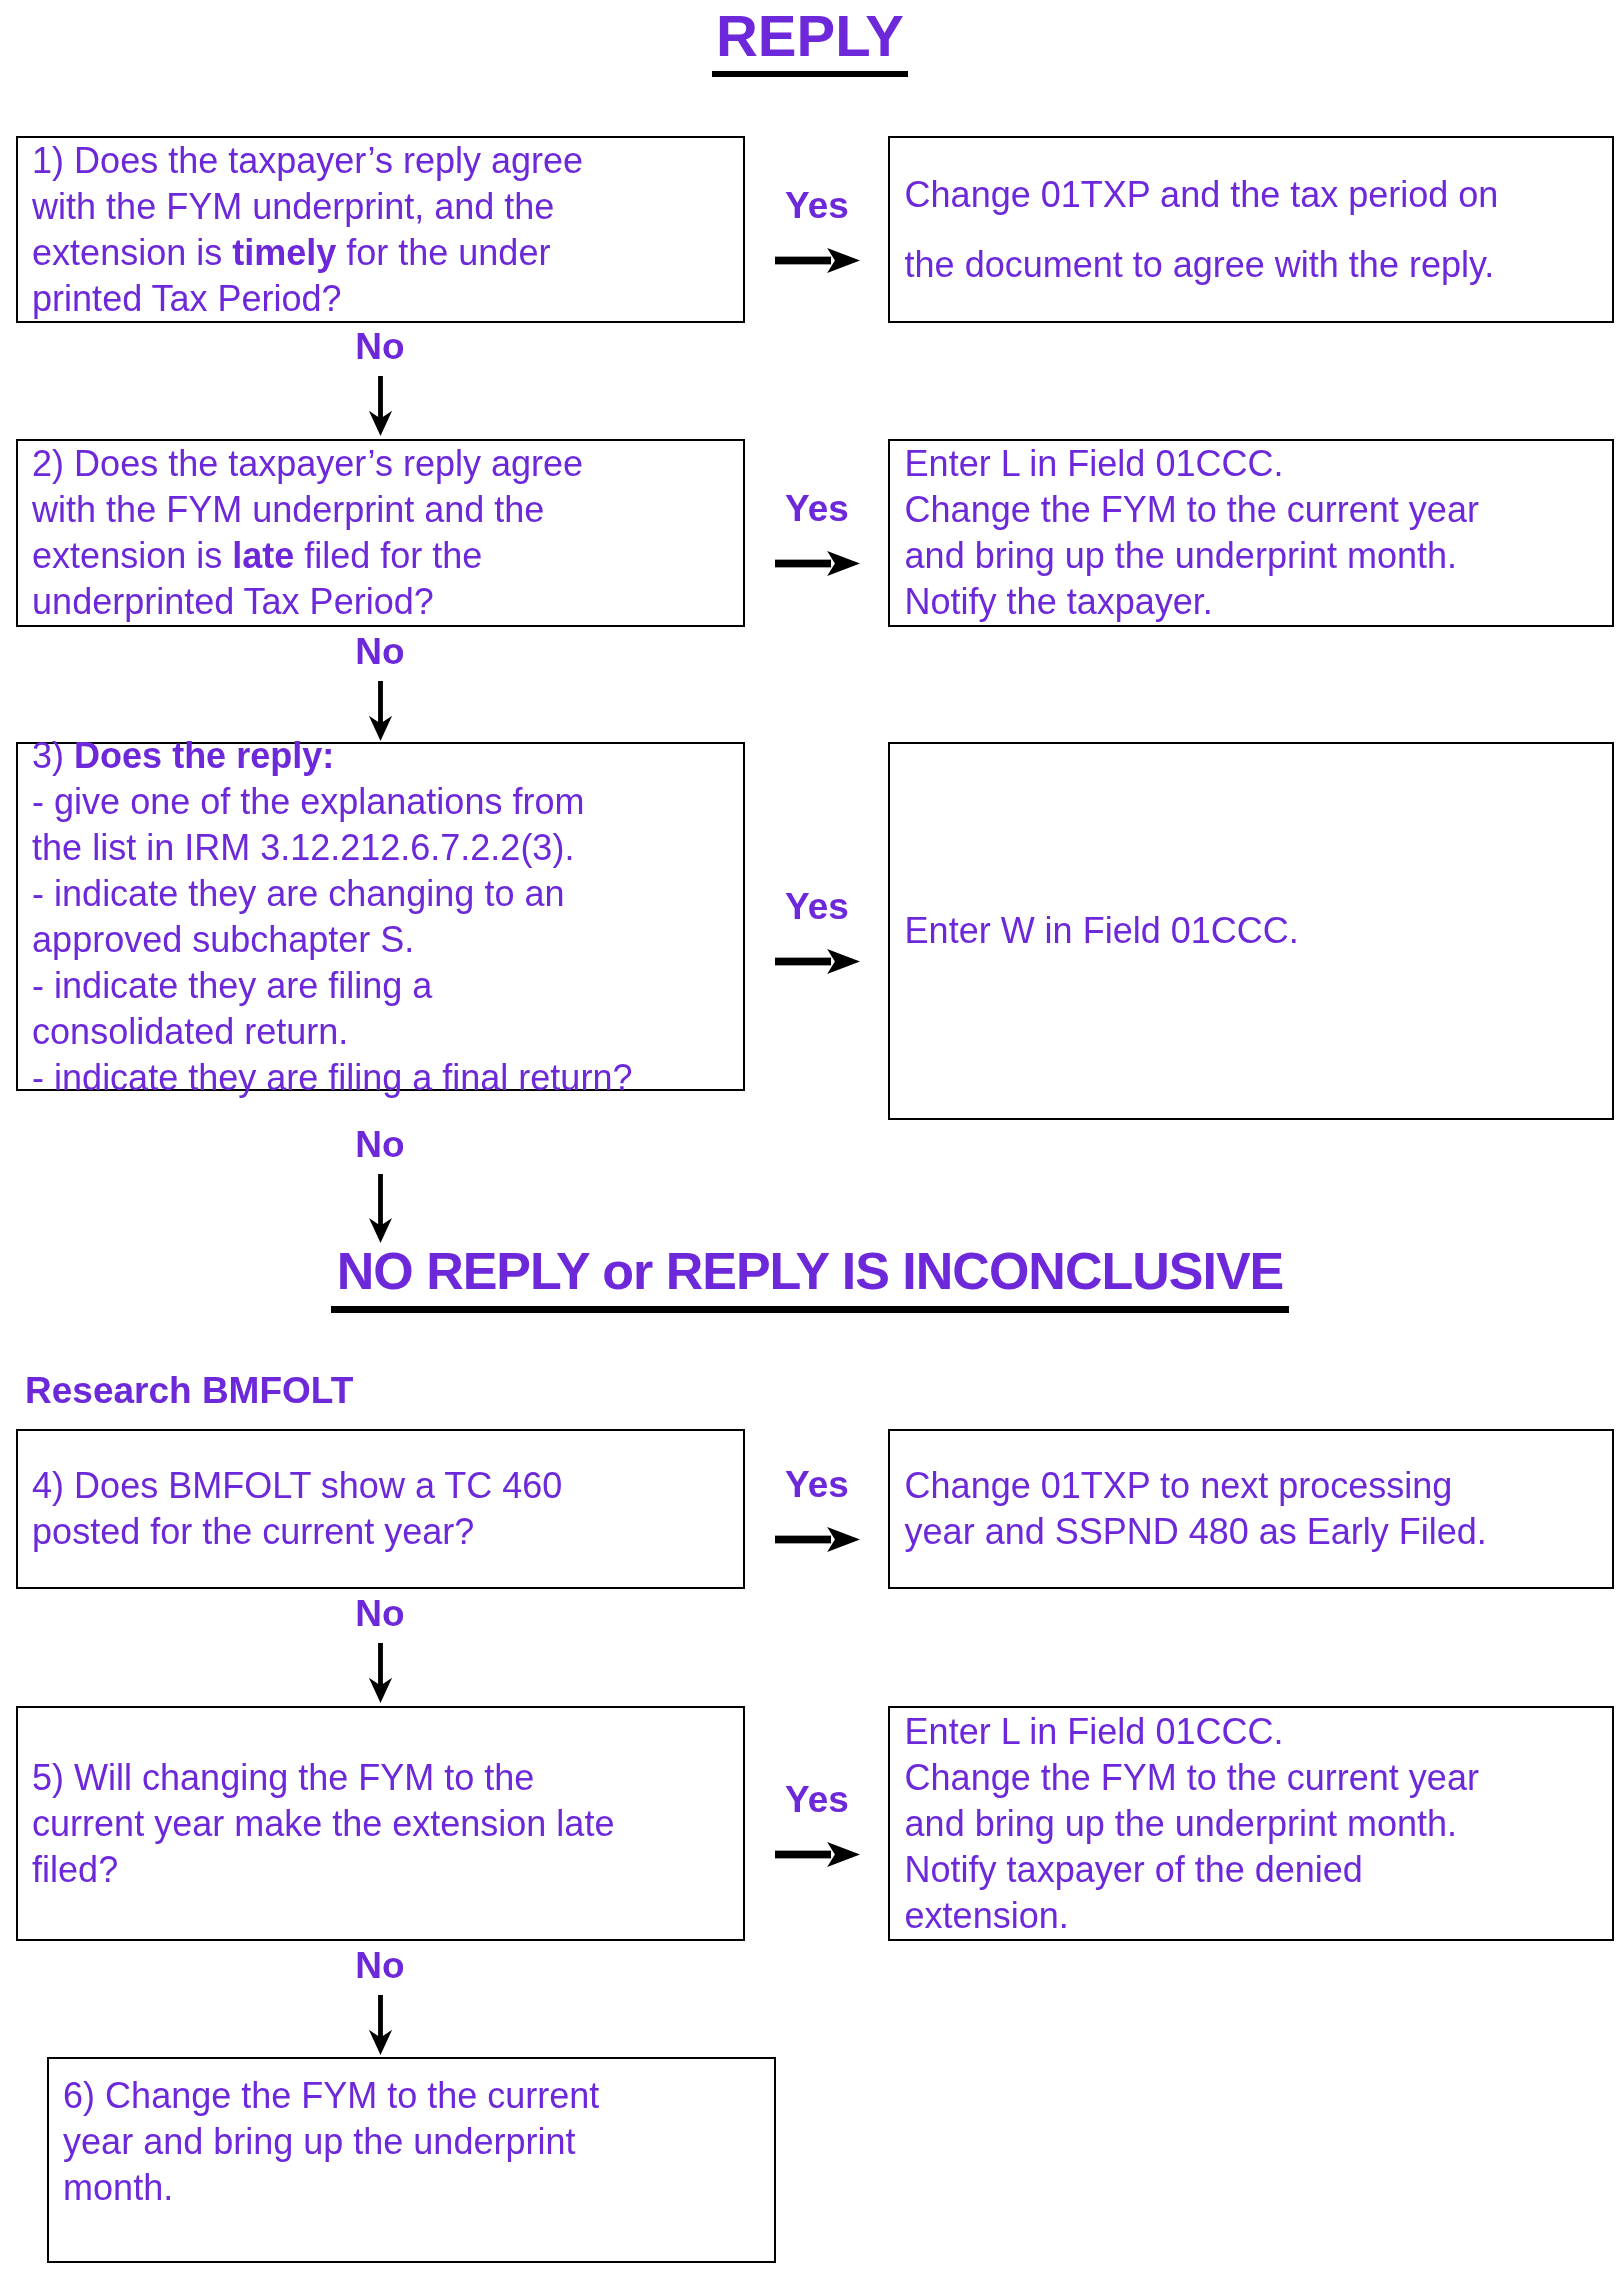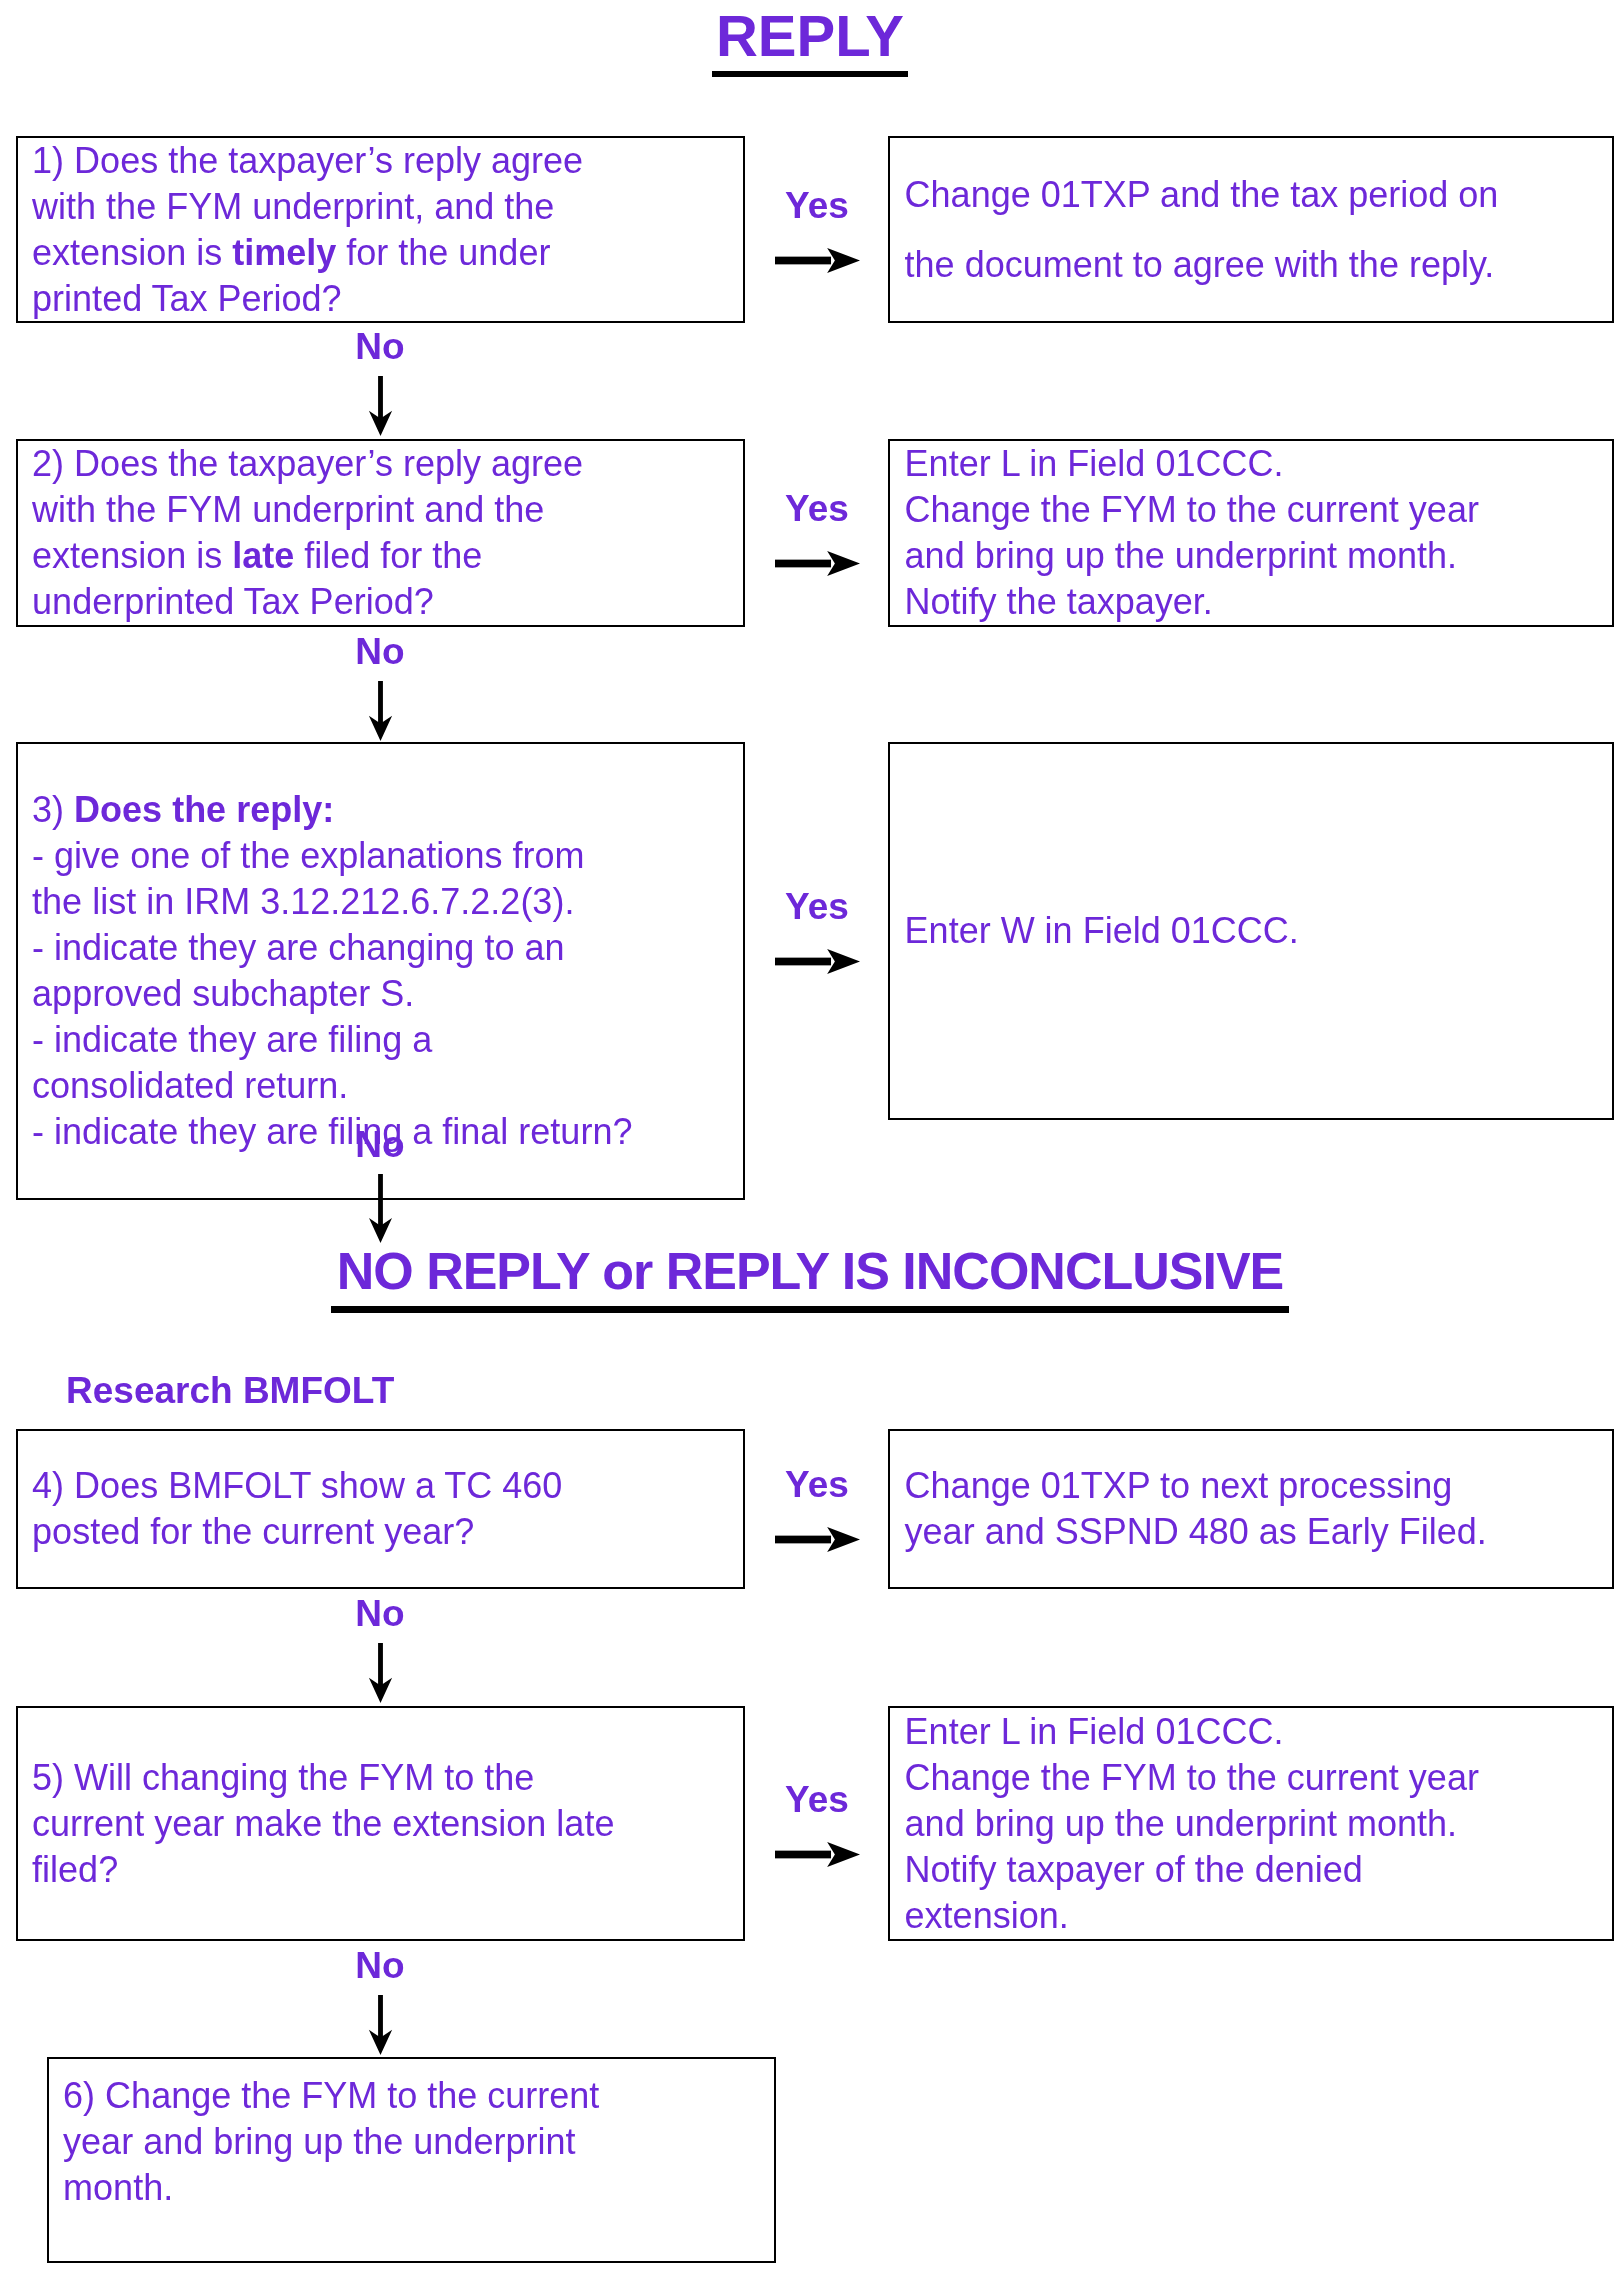--- a/index.html
+++ b/index.html
@@ -86,21 +86,21 @@
     </div>
 
   <div class="abs connector no-conn" style="left:15.5px;top:629px;width:729px;height:112px;">
     <span class="no-label">No</span>
     <svg width="31" height="60" viewBox="0 0 32 62">
       <rect x="13.5" y="0" width="5" height="45" fill="#000"></rect>
       <polygon points="16,62 4,36 16,44 28,36" fill="#000"></polygon>
     </svg>
   </div>
 
-  <div class="abs box" style="left:15.5px;top:742px;width:729px;height:458px;">
+  <div class="abs box" style="left:15.5px;top:742px;width:729px;height:349px;">
       <div class="line"><span>3) </span><span class="b">Does the reply:</span></div>
       <div class="line"><span>- give one of the explanations from</span></div>
       <div class="line"><span>the list in IRM 3.12.212.6.7.2.2(3).</span></div>
       <div class="line"><span>- indicate they are changing to an</span></div>
       <div class="line"><span>approved subchapter S.</span></div>
       <div class="line"><span>- indicate they are filing a</span></div>
       <div class="line"><span>consolidated return.</span></div>
       <div class="line"><span>- indicate they are filing a final return?</span></div>
     </div>
   <div class="abs connector yes-conn" style="left:749px;top:742px;width:136px;height:378px;">
@@ -119,21 +119,21 @@
     <svg width="31" height="70" viewBox="0 0 32 72">
       <rect x="13.5" y="0" width="5" height="55" fill="#000"></rect>
       <polygon points="16,72 4,46 16,54 28,46" fill="#000"></polygon>
     </svg>
   </div>
 
   <div class="abs center-wrap" style="top:1244px;">
     <span class="heading2-text">NO REPLY or REPLY IS INCONCLUSIVE</span>
   </div>
 
-  <div class="abs research" style="left:25px;top:1370px;margin-left:41px;">Research BMFOLT</div>
+  <div class="abs research" style="left:25px;top:1370px;">Research BMFOLT</div>
 
   <div class="abs box" style="left:15.5px;top:1429px;width:729px;height:160px;">
       <div class="line"><span>4) Does BMFOLT show a TC 460</span></div>
       <div class="line"><span>posted for the current year?</span></div>
     </div>
   <div class="abs connector yes-conn" style="left:749px;top:1429px;width:136px;height:160px;">
     <span class="yes-label">Yes</span>
     <svg width="85" height="31" viewBox="0 0 88 32">
       <rect x="0" y="12" width="58" height="8" fill="#000"></rect>
       <polygon points="54,3 88,16 54,29 62,16" fill="#000"></polygon>

